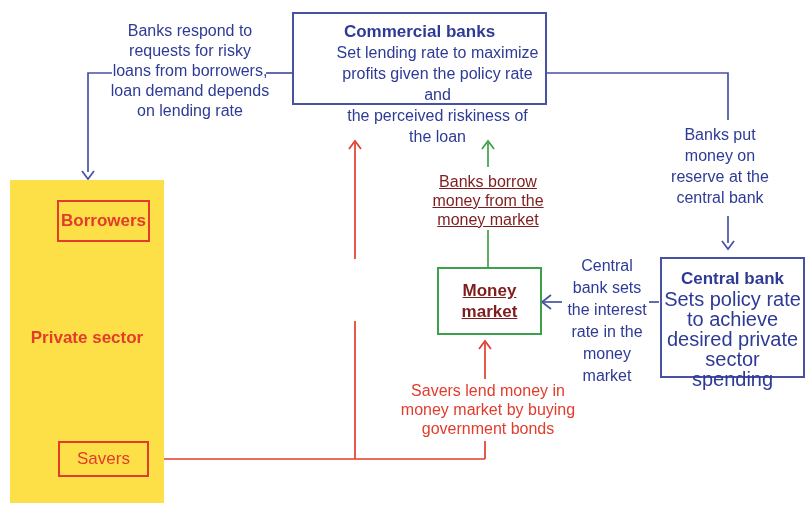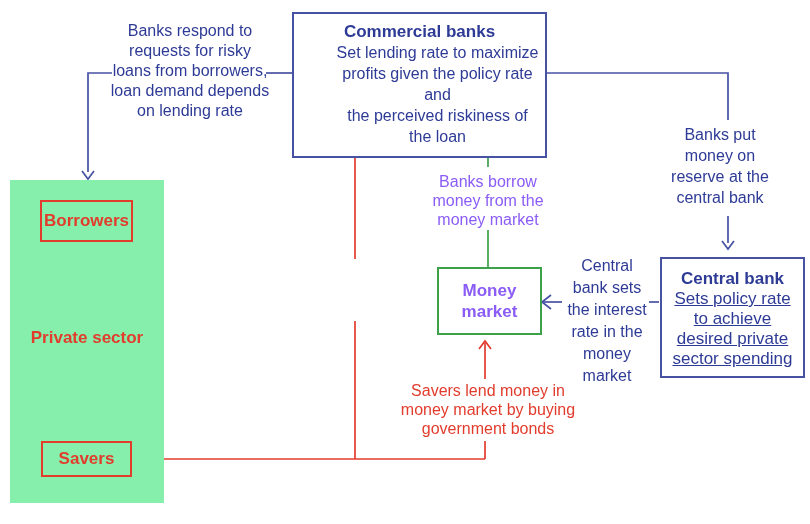--- a/index.html
+++ b/index.html
@@ -7,35 +7,35 @@
     position:relative;width:810px;height:524px;background:#ffffff;
     font-family:"Liberation Sans",sans-serif;overflow:hidden;
   }
   .abs{position:absolute;}
   .pre{white-space:pre-line;}
   .center{text-align:center;}
 
   
   .blue{color:#2e3b96;}
   .red{color:#e23c2d;}
-  .green{color:#8b5cf6;}
+  .green{color:#7f1d1d;text-decoration:underline;}
 
   
   .note{font-size:16px;line-height:20px;font-weight:400;}
   .note-sm{font-size:16px;line-height:19px;font-weight:400;}
 
   
   .box{box-sizing:border-box;background:#ffffff;}
   .blue-box{border:2px solid #4752a3;}
   .green-box{border:2px solid #3da04a;}
-  .red-box{border:2px solid #e23c2d;background:transparent;}
+  .red-box{border:2px solid #e23c2d;background:transparent;margin-left:17px;}
   .box-title{font-weight:700;font-size:17px;line-height:21px;}
   .box-body{font-size:16px;line-height:21px;padding-left:36px;}
 
-  #private-sector-panel{background:#86efac;}
+  #private-sector-panel{background:#fde047;}
 
   .flexc{display:flex;align-items:center;justify-content:center;}
 
   svg{position:absolute;left:0;top:0;}
   .conn{fill:none;stroke-width:1.7px;}
   .conn.b{stroke:#4752a3;}
   .conn.r{stroke:#e23c2d;}
   .conn.g{stroke:#3da04a;}
 </style>
 </head>
@@ -85,34 +85,34 @@
 
   <div id="private-sector-panel" class="abs" style="left:10px;top:180px;width:154px;height:323px;">
     <div class="abs red center" style="left:0;top:148px;width:154px;font-weight:700;font-size:17px;">Private sector</div>
   </div>
 
   <div class="abs box red-box flexc" style="left:40px;top:200px;width:93px;height:42px;">
     <span class="red" style="font-weight:700;font-size:17px;">Borrowers</span>
   </div>
 
   <div class="abs box red-box flexc" style="left:41px;top:441px;width:91px;height:36px;">
-    <span class="red" style="font-weight:700;font-size:17px;">Savers</span>
+    <span class="red" style="font-weight:400;font-size:17px;">Savers</span>
   </div>
 
-  <div class="abs box blue-box center" style="left:292px;top:12px;width:255px;height:146px;padding-top:7px;">
+  <div class="abs box blue-box center" style="left:292px;top:12px;width:255px;height:93px;padding-top:7px;">
     <div class="blue box-title">Commercial banks</div>
     <div class="blue box-body pre">Set lending rate to maximize
 profits given the policy rate and
 the perceived riskiness of
 the loan</div>
   </div>
 
   <div class="abs box blue-box center" style="left:660px;top:257px;width:145px;height:121px;padding-top:9px;">
     <div class="blue box-title">Central bank</div>
-    <div class="blue pre" style="font-size:17px;line-height:20px;text-decoration:underline;">Sets policy rate
+    <div class="blue pre" style="font-size:20px;line-height:20px;">Sets policy rate
 to achieve
 desired private
 sector spending</div>
   </div>
 
   <div class="abs box green-box flexc center" style="left:437px;top:267px;width:105px;height:68px;">
     <span class="green pre" style="font-weight:700;font-size:17px;line-height:21px;">Money
 market</span>
   </div>
 

